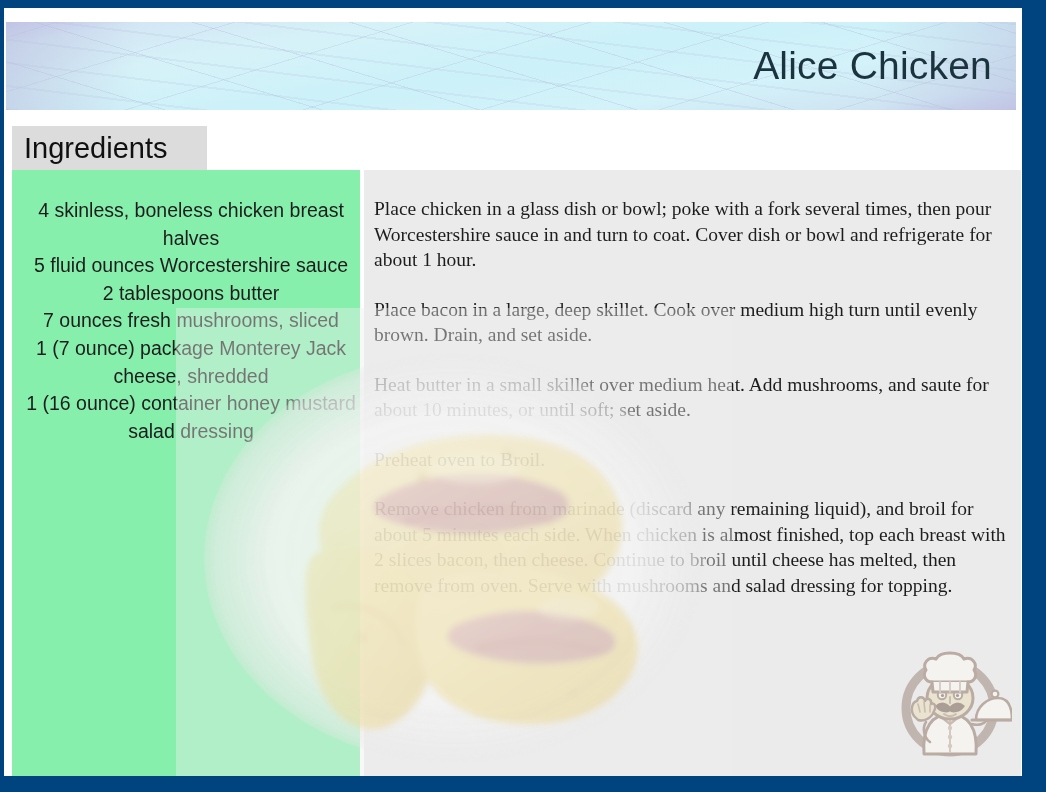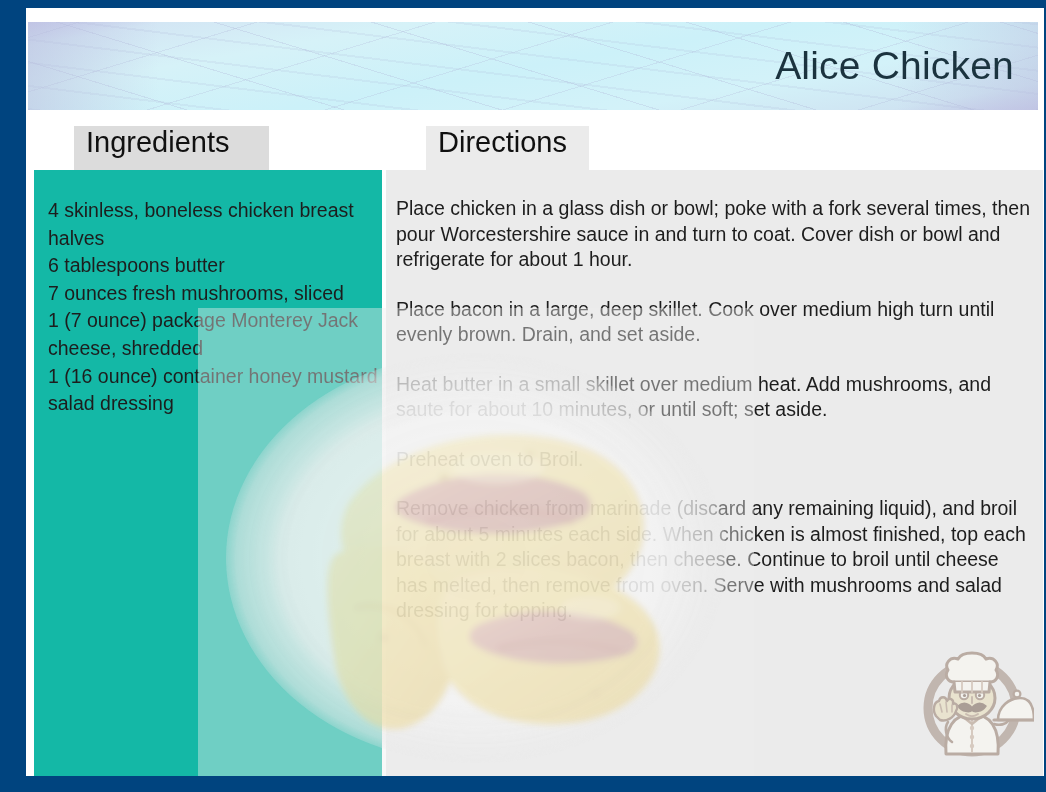--- a/index.html
+++ b/index.html
@@ -14,21 +14,21 @@
   
   #recipe-card {
     position: relative;
     width: 1046px;
     height: 792px;
     background: #00447f;
   }
 
   #card-inner {
     position: absolute;
-    left: 26px;
+    left: 4px;
     top: 8px;
     width: 1018px;
     height: 768px;
     background: #ffffff;
     overflow: hidden;
     padding-left: 36px;
   }
 
   
   #title-banner {
@@ -95,44 +95,43 @@
 
   
   .panel { position: absolute; }
 
   .panel-tab {
     position: absolute;
     top: 0;
     left: 0;
     height: 44px;
     display: flex;
-    align-items: flex-start;
+    align-items: center;
     padding-left: 12px;
     z-index: 3;
-    margin-left: 40px;
   }
 
   .panel-tab-label {
     font-size: 29px;
     font-weight: 400;
     color: #101010;
     white-space: nowrap;
   }
 
   .panel-body {
     position: absolute;
     left: 0;
     top: 44px;
     z-index: 1;
   }
 
   
   #ingredients-panel { left: 8px; top: 118px; width: 348px; height: 657px; }
   #ingredients-tab  { width: 195px; background: #dcdcdc; }
-  #ingredients-body { width: 348px; height: 613px; background: #14b8a6; }
+  #ingredients-body { width: 348px; height: 613px; background: #86efac; text-align: center; }
 
   #ingredients-list {
     position: relative;
     z-index: 4;
     padding: 27px 4px 0 14px;
     font-size: 19.5px;
     line-height: 27.6px;
     color: #1d1d1d;
   }
   .ingredient-item { white-space: normal; }
@@ -142,20 +141,21 @@
   #directions-tab   { width: 163px; background: #ebebeb; }
   #directions-body  { width: 657px; height: 613px; background: #ebebeb; }
 
   #directions-steps {
     position: relative;
     z-index: 4;
     padding: 26px 8px 0 10px;
     font-size: 19.5px;
     line-height: 25.5px;
     color: #1d1d1d;
+    font-family: Liberation Serif, serif;
   }
   .direction-step { margin-bottom: 24px; }
   .direction-step:last-child { margin-bottom: 0; }
 
   
   #food-photo {
     position: absolute;
     left: 172px;
     top: 300px;
     width: 556px;
@@ -251,32 +251,30 @@
       <rect x="0" y="0" width="556" height="468" fill="#ededed" opacity="0.46"></rect>
     </svg>
 
     <div id="ingredients-panel" class="panel">
       <div id="ingredients-tab" class="panel-tab">
         <span class="panel-tab-label">Ingredients</span>
       </div>
       <div id="ingredients-body" class="panel-body">
         <div id="ingredients-list">
           <div class="ingredient-item">4 skinless, boneless chicken breast halves</div>
-          <div class="ingredient-item">6 tablespoons butter</div>
+          <div class="ingredient-item">5 fluid ounces Worcestershire sauce</div>
+          <div class="ingredient-item">2 tablespoons butter</div>
           <div class="ingredient-item">7 ounces fresh mushrooms, sliced</div>
           <div class="ingredient-item">1 (7 ounce) package Monterey Jack cheese, shredded</div>
           <div class="ingredient-item">1 (16 ounce) container honey mustard salad dressing</div>
         </div>
       </div>
     </div>
 
     <div id="directions-panel" class="panel">
-      <div id="directions-tab" class="panel-tab">
-        <span class="panel-tab-label">Directions</span>
-      </div>
       <div id="directions-body" class="panel-body">
         <div id="directions-steps">
           <p class="direction-step">Place chicken in a glass dish or bowl; poke with a fork several times, then pour Worcestershire sauce in and turn to coat. Cover dish or bowl and refrigerate for about 1 hour.</p>
           <p class="direction-step">Place bacon in a large, deep skillet. Cook over medium high turn until evenly brown. Drain, and set aside.</p>
           <p class="direction-step">Heat butter in a small skillet over medium heat. Add mushrooms, and saute for about 10 minutes, or until soft; set aside.</p>
           <p class="direction-step">Preheat oven to Broil.</p>
           <p class="direction-step">Remove chicken from marinade (discard any remaining liquid), and broil for about 5 minutes each side. When chicken is almost finished, top each breast with 2 slices bacon, then cheese. Continue to broil until cheese has melted, then remove from oven. Serve with mushrooms and salad dressing for topping.</p>
         </div>
       </div>
     </div>

